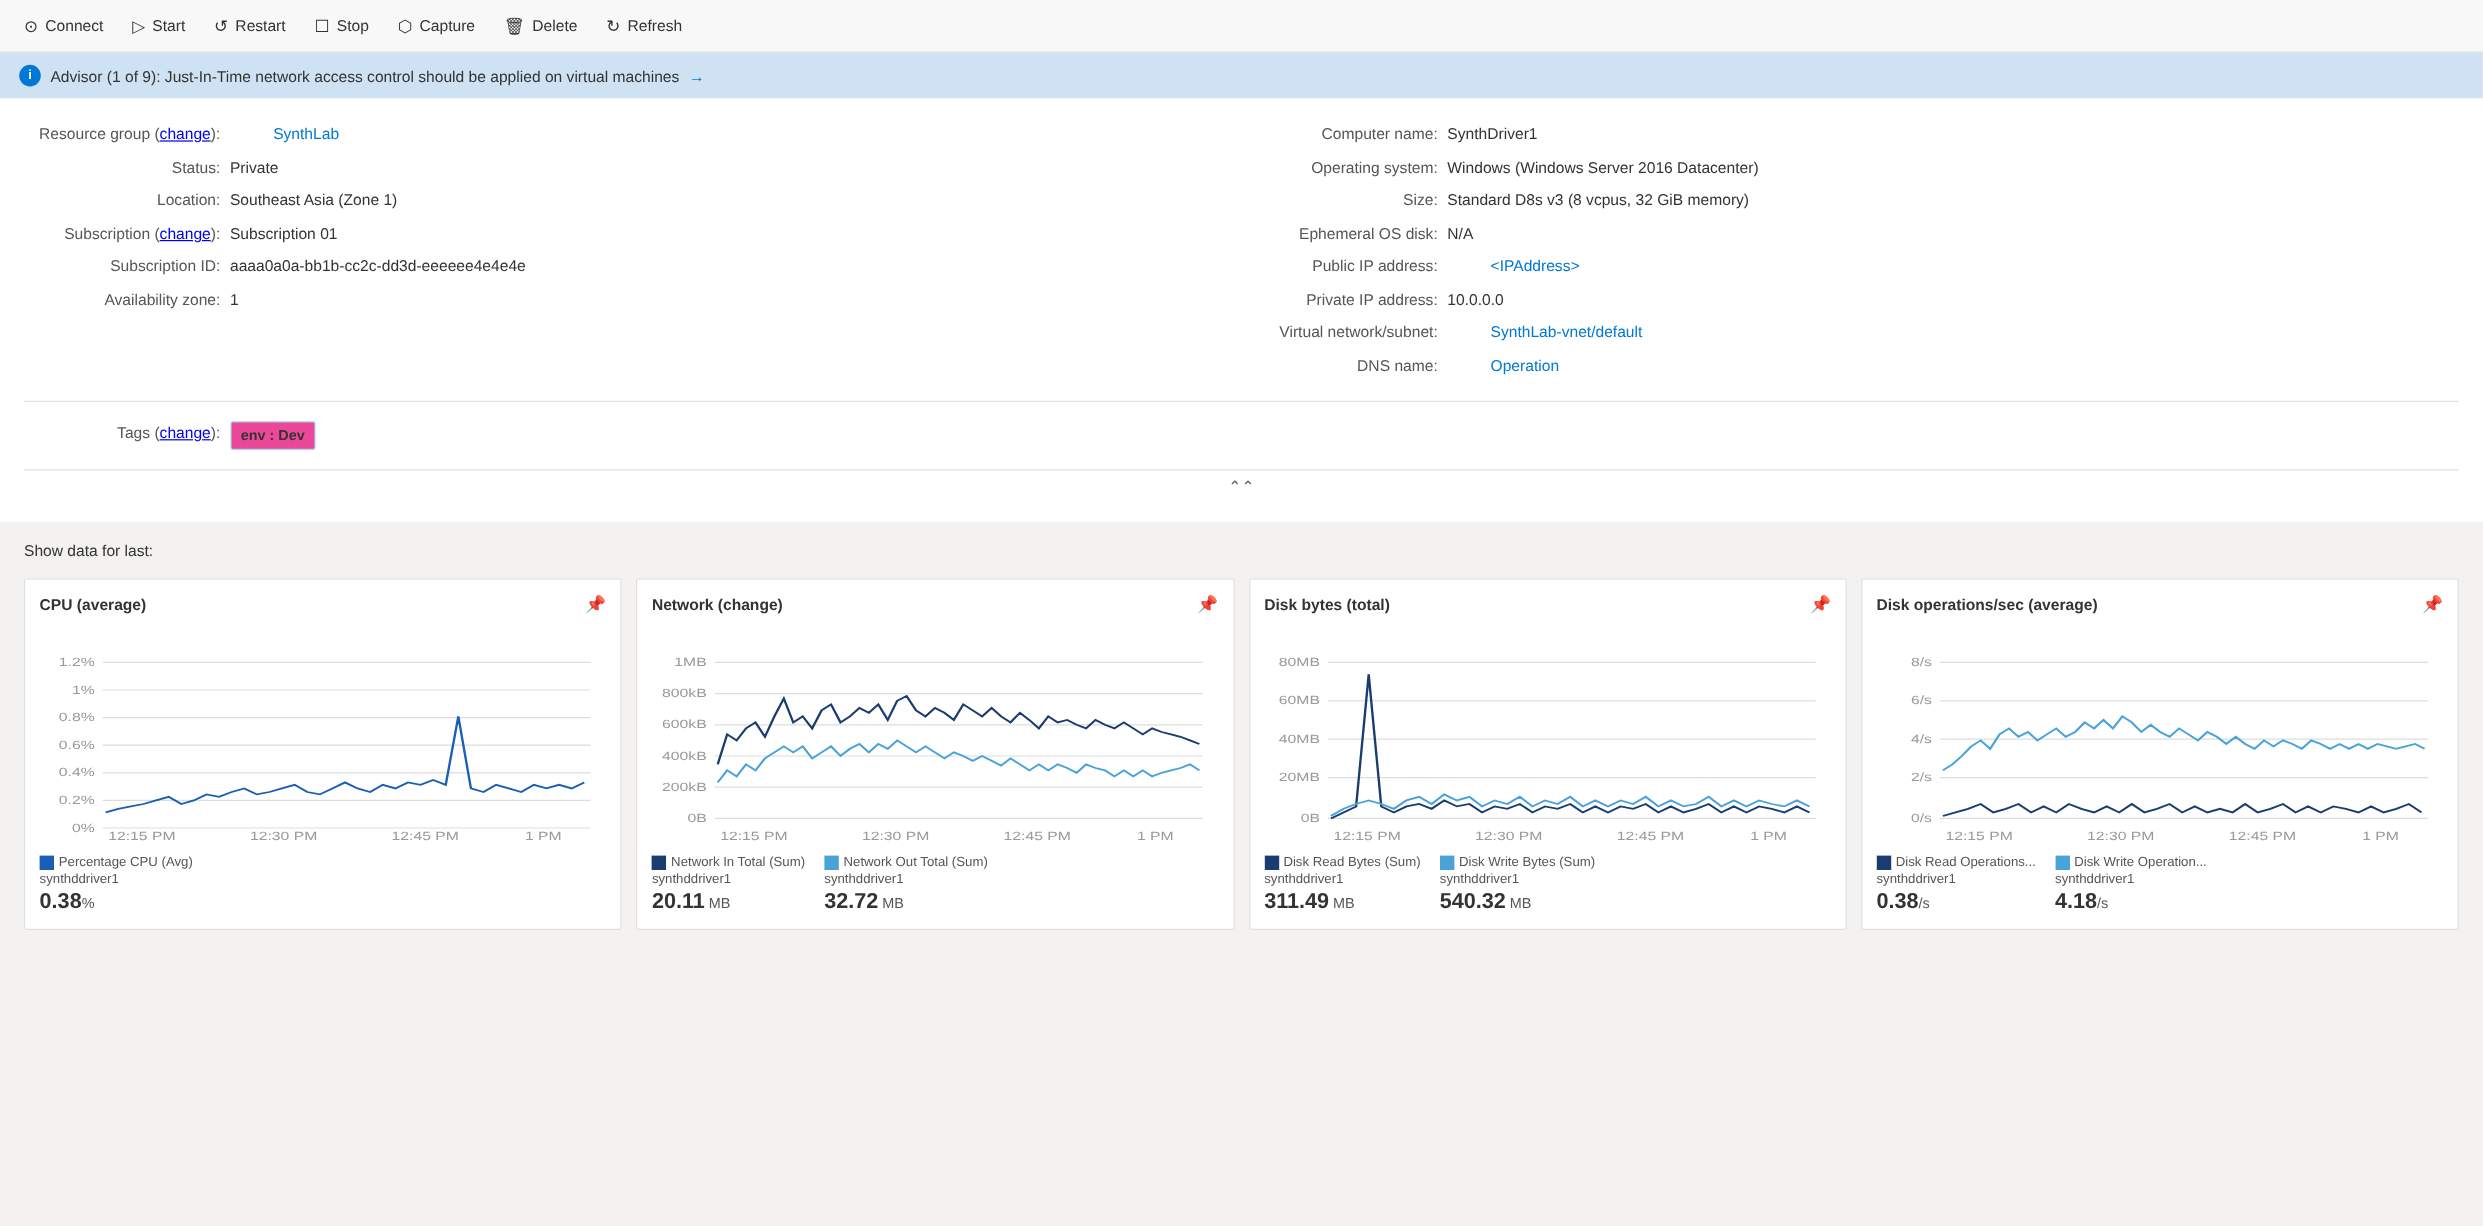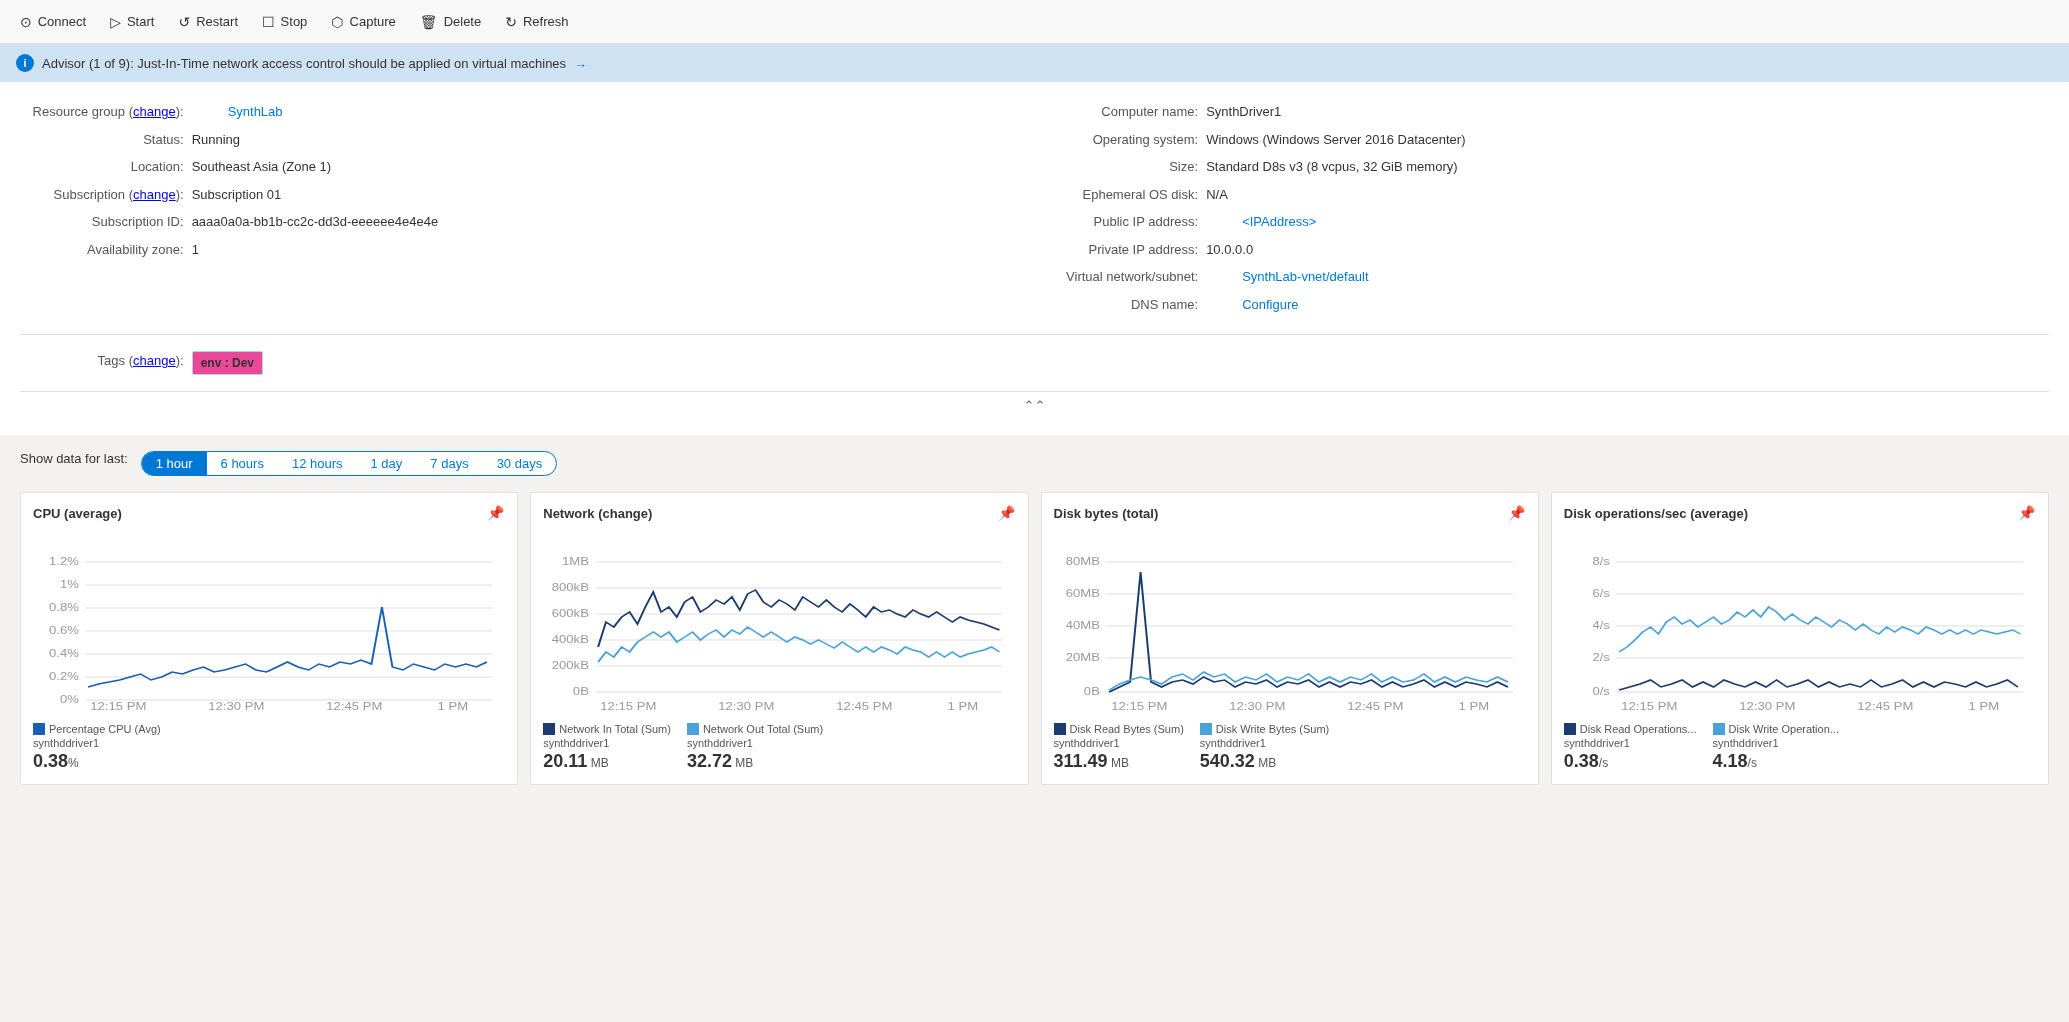--- a/index.html
+++ b/index.html
@@ -164,21 +164,21 @@
 
     <div class="info-left">
       <div class="info-row">
         <span class="info-label">Resource group (<a href="#">change</a>)</span>
         <span class="info-separator">:</span>
         <span class="info-value"><a href="#">SynthLab</a></span>
       </div>
       <div class="info-row">
         <span class="info-label">Status</span>
         <span class="info-separator">:</span>
-        <span class="info-value">Running</span>
+        <span class="info-value">Private</span>
       </div>
       <div class="info-row">
         <span class="info-label">Location</span>
         <span class="info-separator">:</span>
         <span class="info-value">Southeast Asia (Zone 1)</span>
       </div>
       <div class="info-row">
         <span class="info-label">Subscription (<a href="#">change</a>)</span>
         <span class="info-separator">:</span>
         <span class="info-value">Subscription 01</span>
@@ -227,21 +227,21 @@
         <span class="info-value">10.0.0.0</span>
       </div>
       <div class="info-row">
         <span class="info-label">Virtual network/subnet</span>
         <span class="info-separator">:</span>
         <span class="info-value"><a href="#">SynthLab-vnet/default</a></span>
       </div>
       <div class="info-row">
         <span class="info-label">DNS name</span>
         <span class="info-separator">:</span>
-        <span class="info-value"><a href="#">Configure</a></span>
+        <span class="info-value"><a href="#">Operation</a></span>
       </div>
     </div>
   </div>
 
   <div class="tags-section">
     <div class="info-row">
       <span class="info-label">Tags (<a href="#">change</a>)</span>
       <span class="info-separator">:</span>
       <span class="tag-chip">env : Dev</span>
     </div>
@@ -249,28 +249,20 @@
 
   <div class="collapse-bar">
     ⌃⌃
   </div>
 </div>
 
 <div class="charts-section">
 
   <div class="data-filter">
     <span class="data-filter-label">Show data for last:</span>
-    <div class="time-filter-group">
-      <button class="time-btn active">1 hour</button>
-      <button class="time-btn">6 hours</button>
-      <button class="time-btn">12 hours</button>
-      <button class="time-btn">1 day</button>
-      <button class="time-btn">7 days</button>
-      <button class="time-btn">30 days</button>
-    </div>
   </div>
 
   <div class="charts-grid">
 
     <div class="chart-card">
       <div class="chart-header">
         <span class="chart-title">CPU (average)</span>
         <span class="pin-icon">📌</span>
       </div>
       <div class="chart-svg-container">

